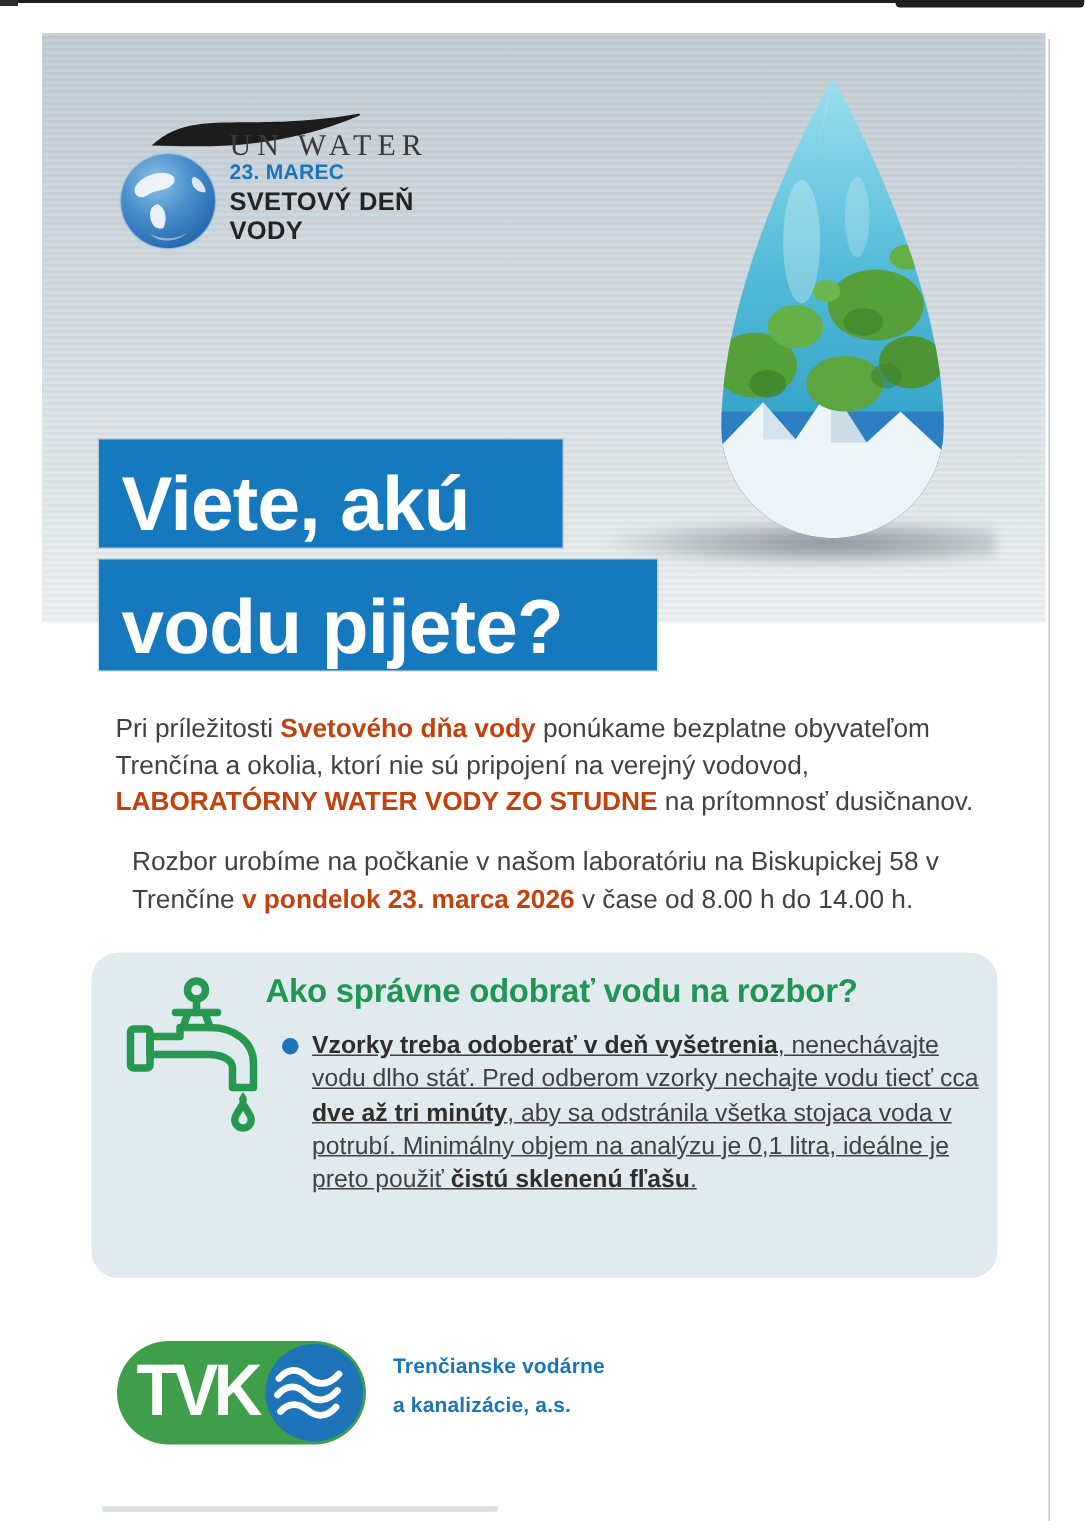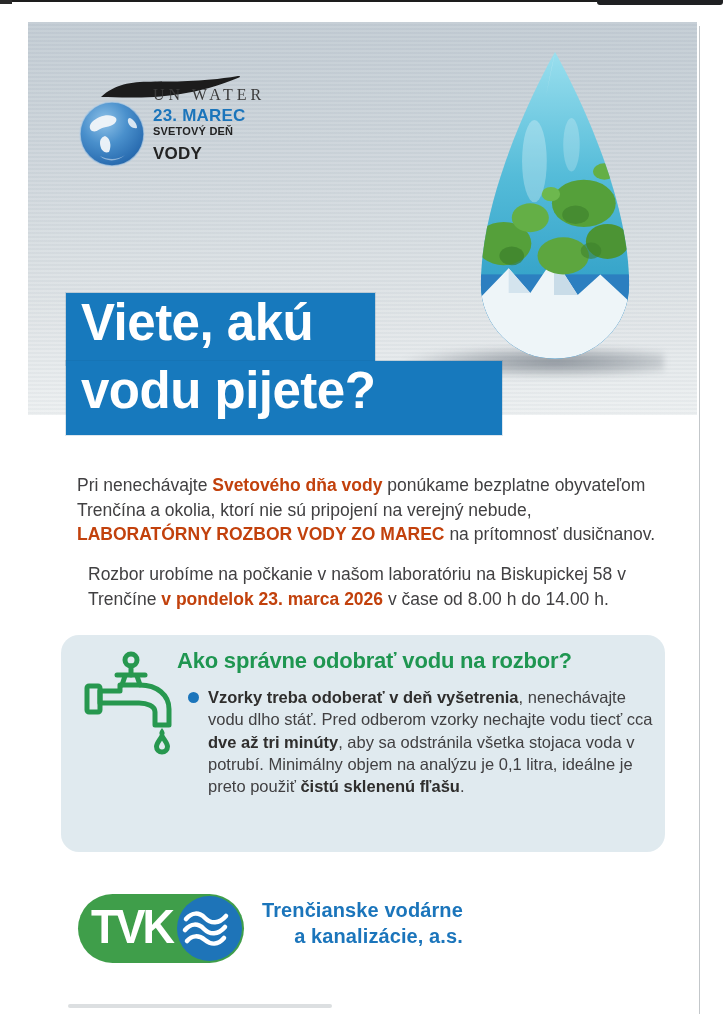--- a/index.html
+++ b/index.html
@@ -17,56 +17,56 @@
   
   .header-bg{
     position:absolute;left:28px;top:22px;width:669px;height:393px;
     background:
       repeating-linear-gradient(180deg, rgba(255,255,255,0.06) 0 2px, rgba(120,135,150,0.05) 2px 4px),
       linear-gradient(180deg,#c3ccd4 0%, #ccd4da 30%, #dde2e5 68%, #edf0f1 100%);
   }
   
   .swoosh{position:absolute;left:100px;top:69px;width:142px;height:30px;}
   .globe{position:absolute;left:78px;top:100px;width:68px;height:68px;}
-  .unw-brand{position:absolute;left:153px;top:86px;font-family:"Liberation Serif",serif;font-size:16px;letter-spacing:4px;color:#3a3a3a;}
-  .unw-date{position:absolute;left:153px;top:106px;font-size:17px;font-weight:800;color:#1b75bb;letter-spacing:0.2px;}
-  .unw-l1{position:absolute;left:153px;top:125px;font-size:11px;font-weight:800;color:#232323;letter-spacing:0.2px;}
+  .unw-brand{position:absolute;left:153px;top:86px;font-family:"Liberation Serif",serif;font-size:20px;letter-spacing:4px;color:#3a3a3a;}
+  .unw-date{position:absolute;left:153px;top:106px;font-size:14px;font-weight:800;color:#1b75bb;letter-spacing:0.2px;}
+  .unw-l1{position:absolute;left:153px;top:125px;font-size:17px;font-weight:800;color:#232323;letter-spacing:0.2px;}
   .unw-l2{position:absolute;left:153px;top:144px;font-size:17px;font-weight:800;color:#232323;letter-spacing:0.2px;}
   
   .drop-shadow{
     position:absolute;left:402px;top:346px;width:262px;height:32px;
     background:radial-gradient(ellipse at 58% 50%, rgba(55,65,78,0.5) 0%, rgba(55,65,78,0.22) 45%, rgba(55,65,78,0) 72%);
     filter:blur(3px);
   }
   .drop{position:absolute;left:452px;top:50px;width:206px;height:316px;}
   
-  .bar{position:absolute;background:#1779bd;display:flex;align-items:flex-start;box-shadow:0 0 0 1px rgba(20,90,140,0.15);}
+  .bar{position:absolute;background:#1779bd;display:flex;align-items:flex-end;box-shadow:0 0 0 1px rgba(20,90,140,0.15);}
   .bar1{left:66px;top:293px;width:309px;height:72px;}
-  .bar2{left:66px;top:361px;width:436px;height:74px;}
+  .bar2{left:66px;top:373px;width:372px;height:74px;}
   .bar span{color:#ffffff;font-size:51px;font-weight:700;letter-spacing:-0.5px;padding-left:15px;white-space:nowrap;}
   
   .para{position:absolute;left:77px;width:592px;font-size:17.5px;line-height:24.5px;color:#414042;}
   .p1{top:473px;}
   .p2{top:562px;margin-left:11px;}
   .para b{color:#c2410c;}
   
   .info-box{position:absolute;left:61px;top:635px;width:604px;height:217px;background:#e0eaef;border-radius:18px;}
   .faucet{position:absolute;left:82px;top:650px;width:96px;height:112px;}
   .info-title{position:absolute;left:177px;top:648px;font-size:22px;font-weight:700;color:#1f9651;letter-spacing:-0.2px;white-space:nowrap;}
   .bullet{position:absolute;left:188px;display:flex;align-items:flex-start;}
   .bullet .dot{width:11px;height:11px;border-radius:50%;background:#1b75bb;margin:6px 9px 0 0;flex:0 0 auto;}
-  .bullet .btxt{width:452px;font-size:16.5px;line-height:22.3px;color:#414042;}
+  .bullet .btxt{width:452px;font-size:16.5px;line-height:22.3px;color:#414042;text-decoration:underline;}
   .btxt b{color:#2f2e2d;}
   .bullet1{top:686px;}
   .bullet2{top:793px;}
   
   .tvk-capsule{position:absolute;left:78px;top:894px;width:166px;height:69px;background:#3f9e4a;border-radius:35px;}
   .tvk-letters{position:absolute;left:13px;top:8px;font-size:45px;font-weight:900;color:#ffffff;letter-spacing:-3px;line-height:1;transform:scaleY(1.08);transform-origin:top left;}
   .tvk-circle{position:absolute;right:2px;top:2px;width:65px;height:65px;border-radius:50%;background:#1e74b8;overflow:hidden;}
-  .tvk-company{position:absolute;left:262px;top:897px;font-size:20px;font-weight:700;color:#1b75bb;line-height:26px;letter-spacing:0.1px;text-align:right;}
+  .tvk-company{position:absolute;left:262px;top:897px;font-size:14px;font-weight:700;color:#1b75bb;line-height:26px;letter-spacing:0.1px;}
 </style>
 </head>
 <body>
 
 <div class="page">
 
   <div class="scan-top"></div>
   <div class="scan-top-right"></div>
   <div class="scan-top-left"></div>
   <div class="scan-right-line"></div>
@@ -133,21 +133,21 @@
     </g>
   </svg>
 
   <div class="bar bar1">
     <span>Viete, akú</span>
   </div>
   <div class="bar bar2">
     <span>vodu pijete?</span>
   </div>
 
-  <div class="para p1"><span>Pri nenechávajte </span><b>Svetového dňa vody</b><span> ponúkame bezplatne obyvateľom Trenčína a okolia, ktorí nie sú pripojení na verejný nebude, </span><b>LABORATÓRNY ROZBOR VODY ZO MAREC</b><span> na prítomnosť dusičnanov.</span></div>
+  <div class="para p1"><span>Pri príležitosti </span><b>Svetového dňa vody</b><span> ponúkame bezplatne obyvateľom Trenčína a okolia, ktorí nie sú pripojení na verejný vodovod, </span><b>LABORATÓRNY WATER VODY ZO STUDNE</b><span> na prítomnosť dusičnanov.</span></div>
 
   <div class="para p2"><span>Rozbor urobíme na počkanie v našom laboratóriu na Biskupickej 58 v Trenčíne </span><b>v pondelok 23. marca 2026</b><span> v čase od 8.00 h do 14.00 h.</span></div>
 
   <div class="info-box"></div>
   <svg class="faucet" viewBox="0 0 96 112">
     <g fill="none" stroke="#27984f" stroke-width="5" stroke-linejoin="round" stroke-linecap="round">
       <circle cx="49" cy="10" r="6"></circle>
       <line x1="49" y1="16" x2="49" y2="25"></line>
       <line x1="35" y1="25" x2="63" y2="25"></line>
       <path d="M43 26 L40 35 M55 26 L58 35"></path>

